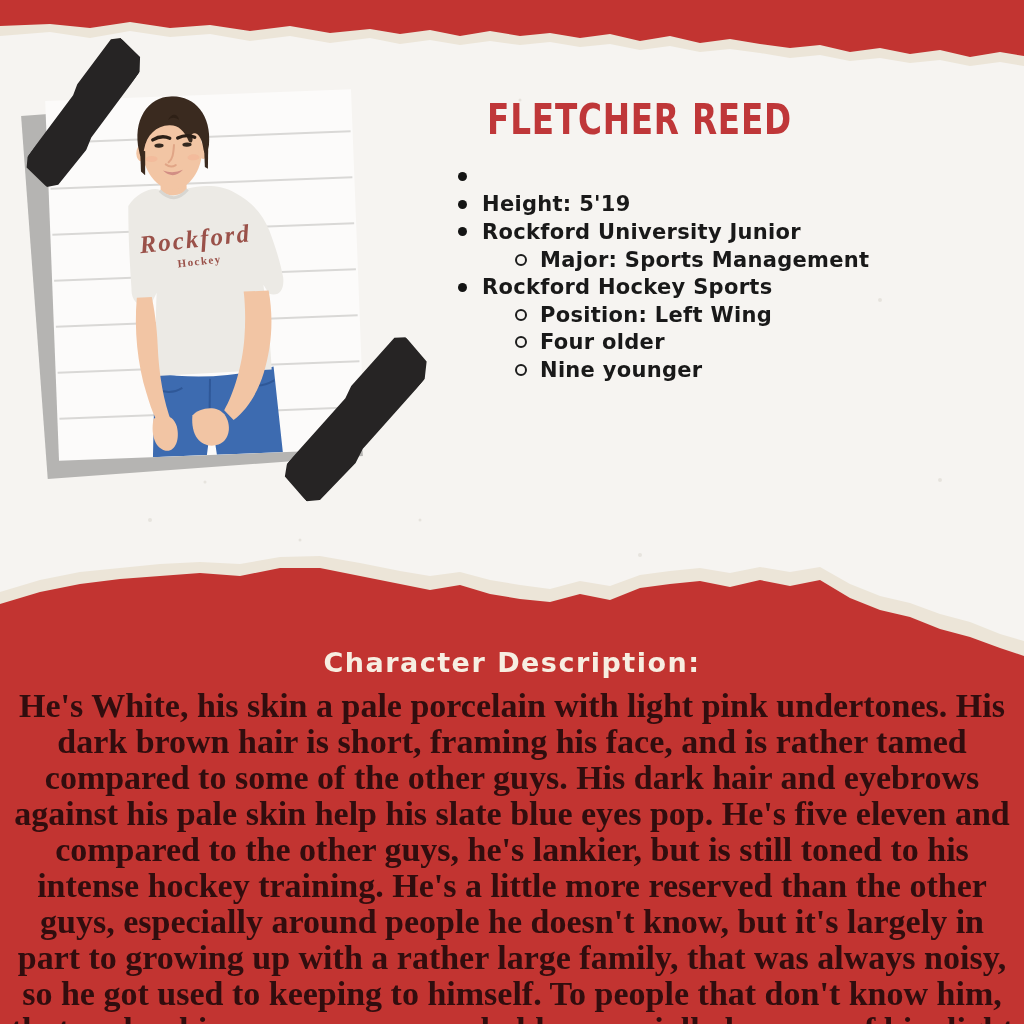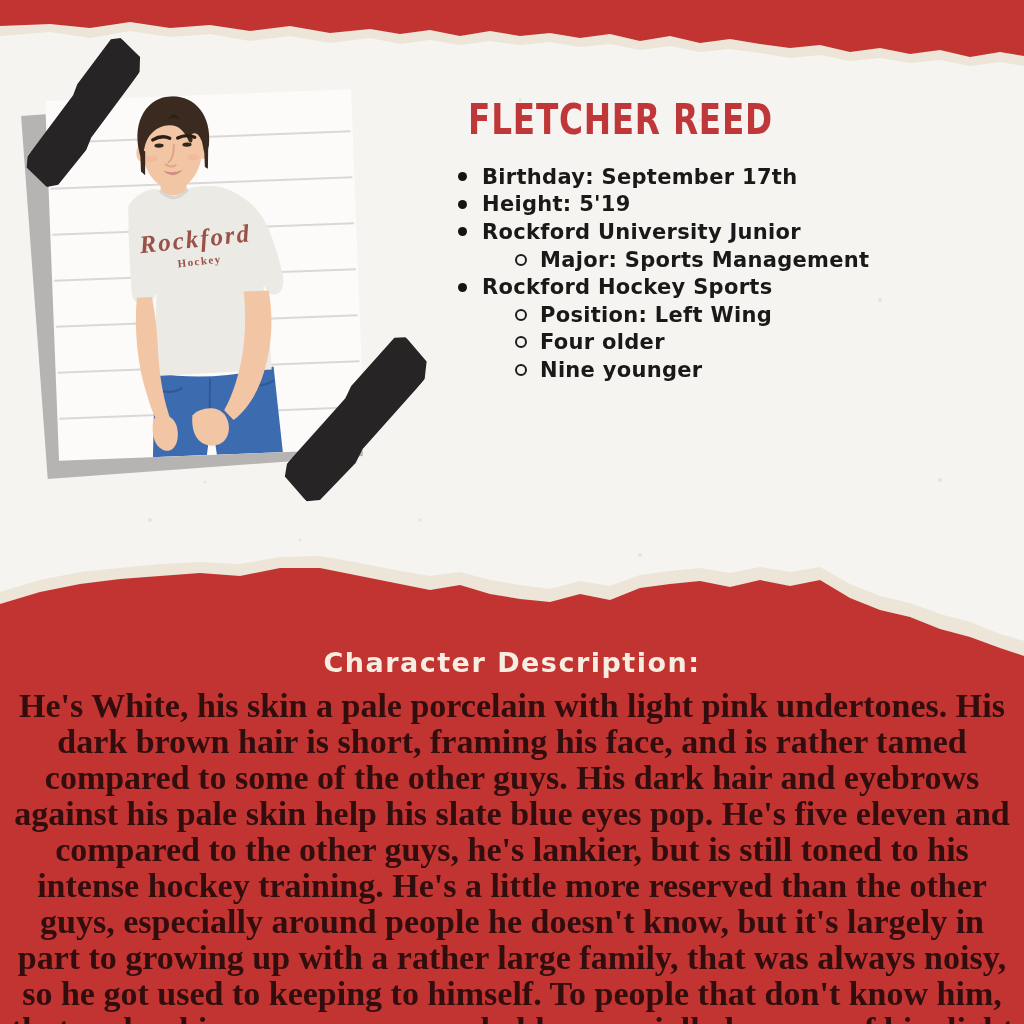--- a/index.html
+++ b/index.html
@@ -21,21 +21,21 @@
   }
   .photo-card svg{display:block;}
   .tape{
     position:absolute;background:#262424;z-index:5;
     clip-path:polygon(3% 12%,9% 0,55% 8%,62% 2%,96% 8%,100% 24%,97% 82%,89% 100%,40% 92%,32% 98%,5% 90%,0 72%);
   }
   .tape.tl{left:2px;top:90px;width:165px;height:46px;transform:rotate(-56deg);}
   .tape.br{left:262px;top:393px;width:190px;height:54px;transform:rotate(-51deg);}
   
   .title{
-    position:absolute;left:420px;top:94px;width:420px;text-align:left;z-index:4;
+    position:absolute;left:420px;top:94px;width:420px;text-align:right;z-index:4;
     color:#bf3739;font-size:43px;font-weight:700;letter-spacing:1px;white-space:nowrap;
   }
   .title .stretch{display:inline-block;transform:scaleX(.76);transform-origin:center;}
   .details{position:absolute;left:458px;top:163px;z-index:4;}
   .row{display:flex;align-items:center;height:27.6px;white-space:nowrap;}
   .row .t{font-size:21px;font-weight:700;color:#191919;letter-spacing:.3px;}
   .b1{width:9px;height:9px;border-radius:50%;background:#141414;margin-right:15px;flex:0 0 auto;}
   .row.sub{margin-left:57px;}
   .b2{width:8px;height:8px;border-radius:50%;border:2px solid #1c1c1c;background:transparent;margin-right:13px;flex:0 0 auto;}
   
@@ -137,21 +137,20 @@
 <div class="tape tl"></div>
 <div class="tape br"></div>
 
 <div class="title">
   <span class="stretch">FLETCHER REED</span>
 </div>
 
 <div class="details">
   <div class="row">
       <span class="b1"></span>
-      <span class="t">Birthday: September 17th</span>
     </div>
   <div class="row">
       <span class="b1"></span>
       <span class="t">Height: 5'19</span>
     </div>
   <div class="row">
       <span class="b1"></span>
       <span class="t">Rockford University Junior</span>
     </div>
   <div class="row sub">

